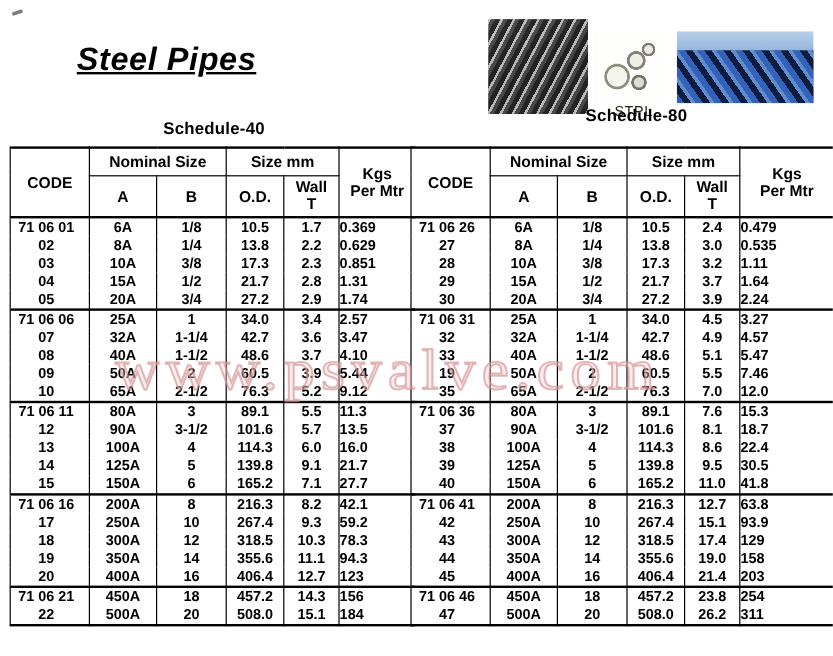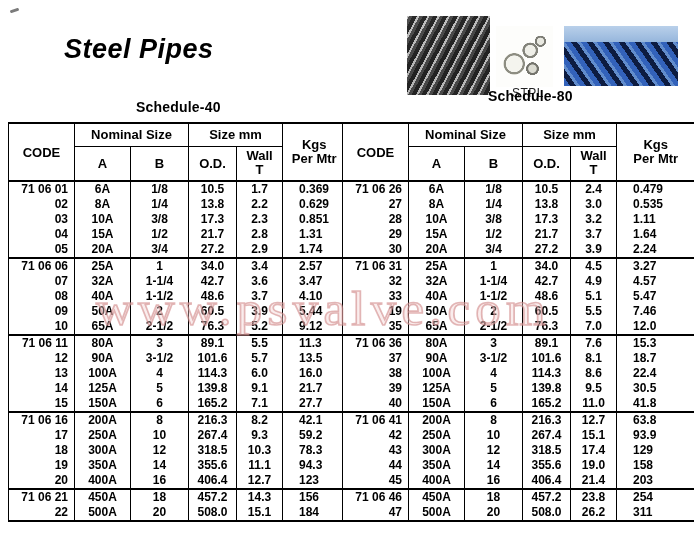--- a/index.html
+++ b/index.html
@@ -6,21 +6,21 @@
   html,body { background:#ffffff; }
   body {
     width:694px; height:547px;
     position:relative; overflow:hidden;
     font-family:"Liberation Sans", sans-serif;
     color:#000;
   }
 
   
   .title-row { position:absolute; left:64px; top:34px; display:flex; align-items:baseline; gap:14px; }
-  .title-main { font-size:27px; font-weight:800; font-style:italic; letter-spacing:0.5px; }
+  .title-main { font-size:27px; font-weight:800; font-style:italic; letter-spacing:0.5px;text-decoration:underline; }
   .title-sub  { font-size:18px; font-weight:800; font-style:italic; }
 
   .sched-label { position:absolute; font-size:14px; font-weight:700; letter-spacing:0.2px; }
   .sched-40 { left:136px; top:99px; }
   .sched-80 { left:488px; top:88px; }
 
   
   .photo { position:absolute; }
   .photo-1 {
     left:407px; top:16px; width:83px; height:79px;
@@ -59,22 +59,22 @@
   thead tr.hr2 th { height:35px; }
   th.no-right, td.no-right { border-right:none !important;margin-left:36px; }
   th .hl { display:block; line-height:14px; }
 
   tbody { border-top:2px solid #000; }
   td {
     border-left:1.5px solid #000; border-right:1.5px solid #000;
     height:15px; line-height:15px; font-size:12px; font-weight:700;
     white-space:nowrap; overflow:hidden; text-align:center; vertical-align:middle;
   }
-  td.c-code { text-align:right; padding-right:6px; }
-  td.c-kgs  { text-align:left; padding-left:16px; border-right:none; }
+  td.c-code { padding-right:6px; }
+  td.c-kgs  { text-align:left; border-right:none; }
 
   
   .watermark {
     position:absolute; left:96px; top:281px; z-index:5; pointer-events:none;
     font-family:"Liberation Serif", serif; font-size:48px; letter-spacing:5px;
     color:rgba(242,208,208,0.38);
     -webkit-text-stroke:1.6px rgba(210,140,140,0.62);
     transform:scaleX(1.06); transform-origin:left center;
     white-space:nowrap;
   }

